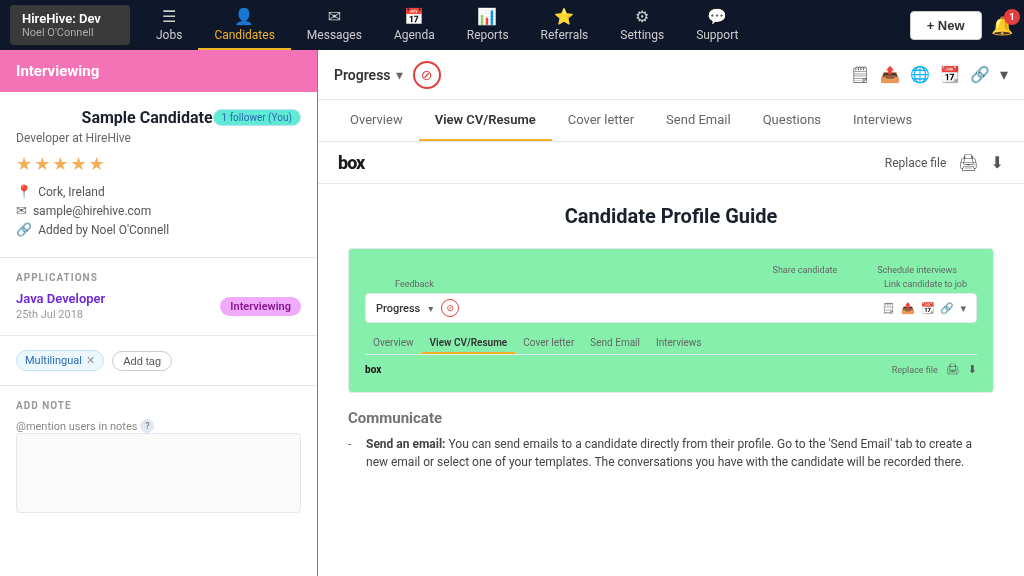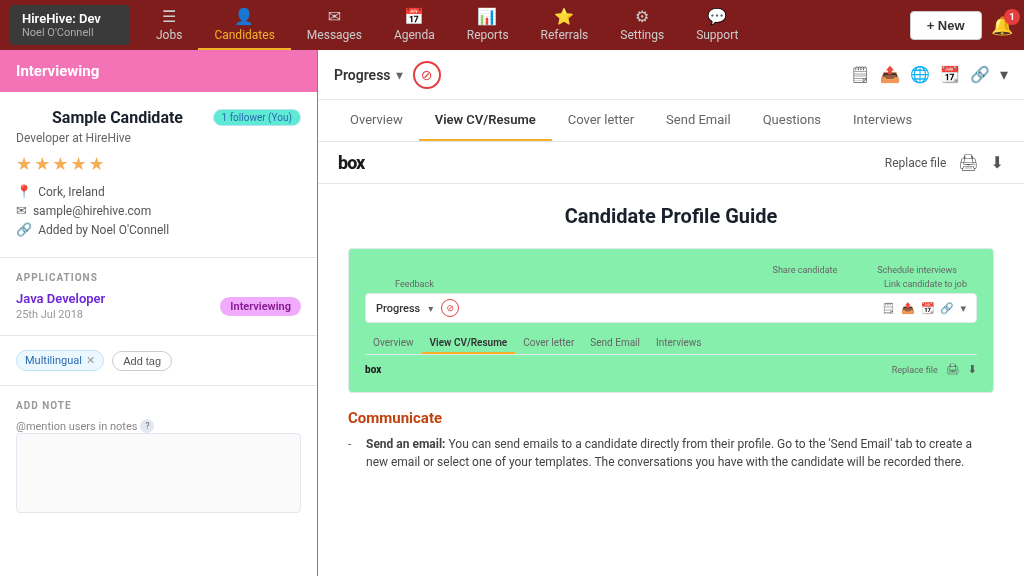--- a/index.html
+++ b/index.html
@@ -1,21 +1,21 @@
 <!DOCTYPE html>
 <html><head>
   <meta charset="utf-8">
   <style>
     * { box-sizing: border-box; margin: 0; padding: 0; }
     body { font-family: -apple-system, BlinkMacSystemFont, 'Segoe UI', Roboto, sans-serif; font-size: 13px; background: #f5f5f5; overflow: hidden; }
 
     
     .top-nav {
       display: flex; align-items: center;
-      background: #7f1d1d; height: 50px;
+      background: #0f172a; height: 50px;
       padding: 0 10px; gap: 0;
     }
     .brand {
       background: #3a3a3a; padding: 6px 12px; border-radius: 4px;
       margin-right: 10px; min-width: 120px;
     }
     .brand-title { color: #fff; font-size: 13px; font-weight: 600; }
     .brand-sub { color: #aaa; font-size: 11px; }
     .nav-items { display: flex; align-items: center; flex: 1; }
     .nav-item {
@@ -50,21 +50,21 @@
       width: 318px; min-width: 318px; background: #fff;
       border-right: 1px solid #0ea5e9; overflow-y: auto;
     }
     .sidebar-header {
       background: #f472b6; padding: 12px 16px;
     }
     .sidebar-header-title {
       color: #fff; font-size: 15px; font-weight: 700;
     }
     .candidate-info { padding: 16px; border-bottom: 1px solid #e2e8f0; }
-    .candidate-name-row { display: flex; align-items: center; justify-content: space-between; margin-bottom: 4px; margin-left: 36px; }
+    .candidate-name-row { display: flex; align-items: center; justify-content: flex-end; margin-bottom: 4px; margin-left: 36px; }
     .candidate-name { font-size: 16px; font-weight: 700; color: #1a202c; }
     .follower-badge {
       background: #5eead4; color: #2b6cb0; border: 1px solid #bee3f8;
       padding: 2px 8px; border-radius: 20px; font-size: 10px; white-space: nowrap;
     }
     .candidate-title { color: #666; font-size: 12px; margin-bottom: 8px; }
     .stars { color: #f6ad55; font-size: 18px; letter-spacing: 2px; }
     .contact-info { margin-top: 10px; }
     .contact-item { display: flex; align-items: center; gap: 6px; color: #555; font-size: 12px; margin-bottom: 4px; }
     .contact-icon { font-size: 13px; color: #666; }
@@ -171,21 +171,21 @@
     }
     .mini-actions { margin-left: auto; display: flex; gap: 6px; color: #666; font-size: 11px; }
     .mini-tabs { display: flex; border-bottom: 1px solid #e2e8f0; margin-bottom: 8px; }
     .mini-tab { font-size: 10px; padding: 4px 8px; color: #666; border-bottom: 2px solid transparent; }
     .mini-tab.active { color: #333; border-bottom-color: #f6b026; font-weight: 600; }
     .mini-box { font-size: 10px; font-weight: 800; color: #1a1a1a; }
     .mini-replace { font-size: 9px; color: #666; }
     .mini-bottom-bar { display: flex; justify-content: space-between; align-items: center; }
 
     .communicate-section { margin-top: 8px; }
-    .communicate-title { font-size: 15px; font-weight: 700; color: #c2410c; margin-bottom: 8px; }
+    .communicate-title { font-size: 15px; font-weight: 700; color: #737373; margin-bottom: 8px; }
     .communicate-item { display: flex; gap: 8px; font-size: 12px; color: #444; line-height: 1.5; }
     .communicate-dash { color: #666; min-width: 10px; }
   </style>
 </head>
 <body>
 
 <nav class="top-nav">
   <div class="brand">
     <div class="brand-title">HireHive: Dev</div>
     <div class="brand-sub">Noel O'Connell</div>

